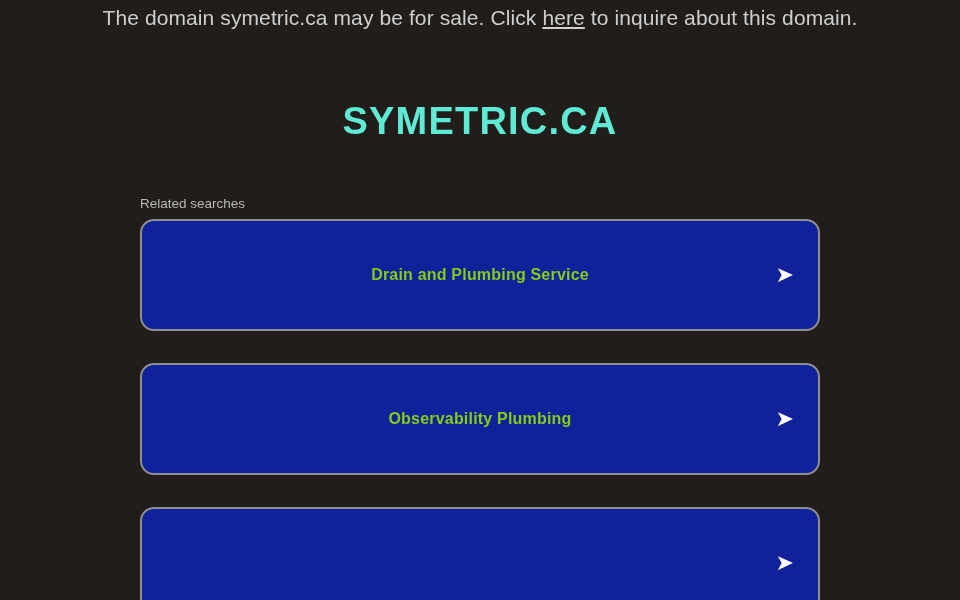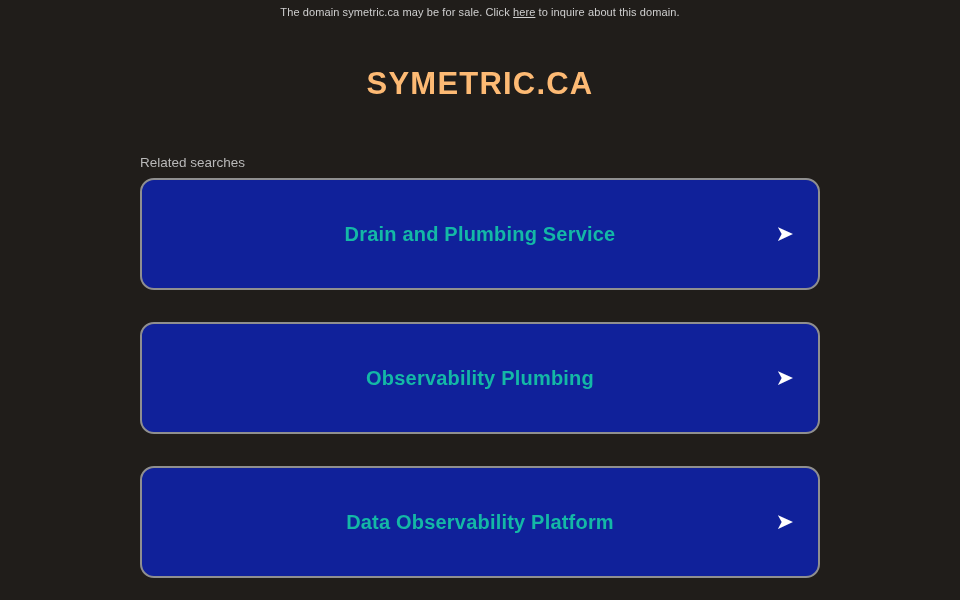--- a/index.html
+++ b/index.html
@@ -15,37 +15,37 @@
   }
   .page {
     position: relative;
     width: 960px;
     height: 600px;
     box-sizing: border-box;
   }
   .banner {
     width: 100%;
     text-align: center;
-    padding-top: 1px;
-    font-size: 11px;
+    padding-top: 7px;
+    font-size: 21px;
     line-height: 22px;
     color: #cfcfcf;
     letter-spacing: 0.1px;
   }
   .banner a {
     color: #cfcfcf;
     text-decoration: underline;
   }
   .domain-title {
     width: 100%;
     text-align: center;
-    margin-top: 43px;
-    font-size: 31px;
+    margin-top: 71px;
+    font-size: 38px;
     font-weight: bold;
-    color: #fdba74;
+    color: #5eead4;
     letter-spacing: 1.2px;
   }
   .content {
     width: 680px;
     margin: 0 auto;
     padding-top: 53px;
   }
   .related-label {
     font-size: 13.5px;
     color: #b9b9b9;
@@ -59,23 +59,23 @@
     border: 2px solid #8f8f8f;
     border-radius: 14px;
     margin-bottom: 32px;
     display: flex;
     align-items: center;
     justify-content: center;
     box-sizing: border-box;
     cursor: pointer;
   }
   .card-label {
-    font-size: 20px;
+    font-size: 16px;
     font-weight: bold;
-    color: #14b8a6;
+    color: #84cc16;
     text-align: center;
     padding: 0 60px;
     letter-spacing: 0.2px;
   }
   .card-arrow {
     position: absolute;
     right: 24px;
     top: 50%;
     transform: translateY(-50%);
     color: #ffffff;
@@ -101,18 +101,17 @@
       <div class="card-label">Drain and Plumbing Service</div>
       <div class="card-arrow">➤</div>
     </div>
 
     <div class="card">
       <div class="card-label">Observability Plumbing</div>
       <div class="card-arrow">➤</div>
     </div>
 
     <div class="card">
-      <div class="card-label">Data Observability Platform</div>
       <div class="card-arrow">➤</div>
     </div>
   </div>
 
 </div>
 
 </body></html>

